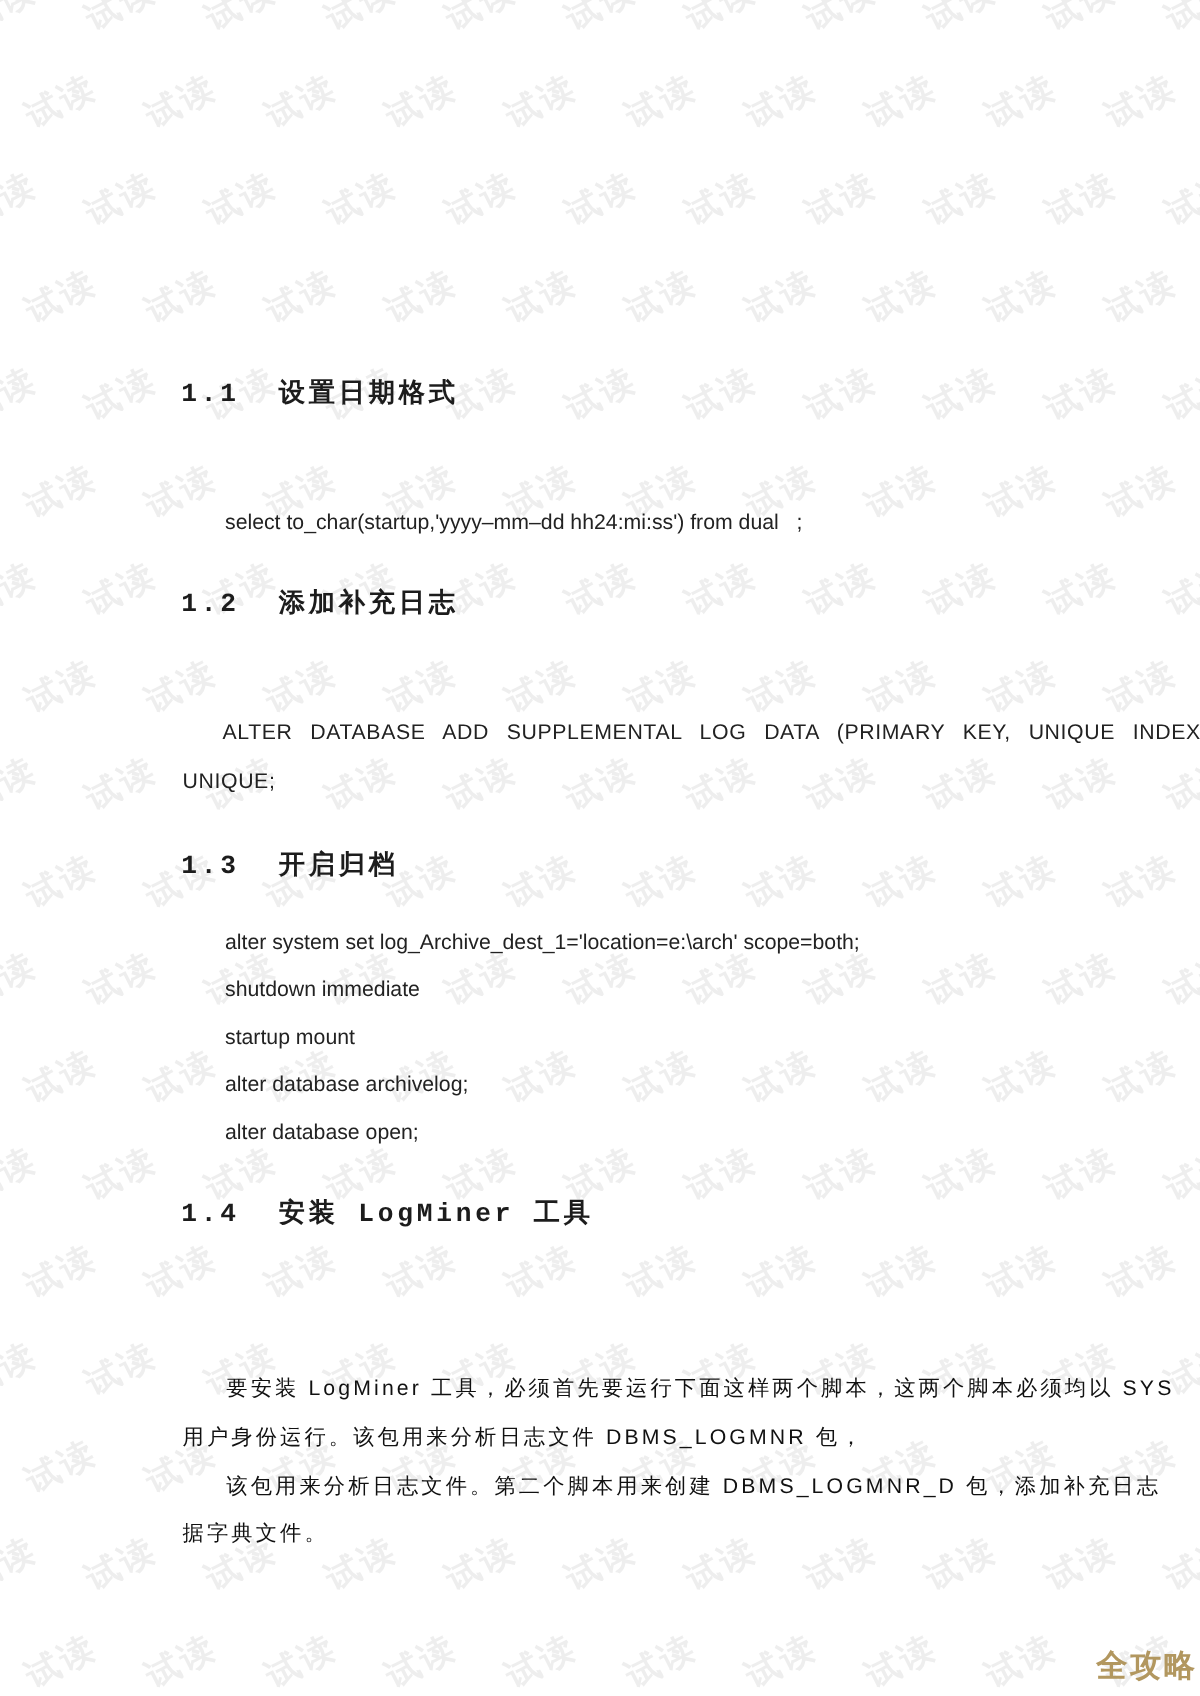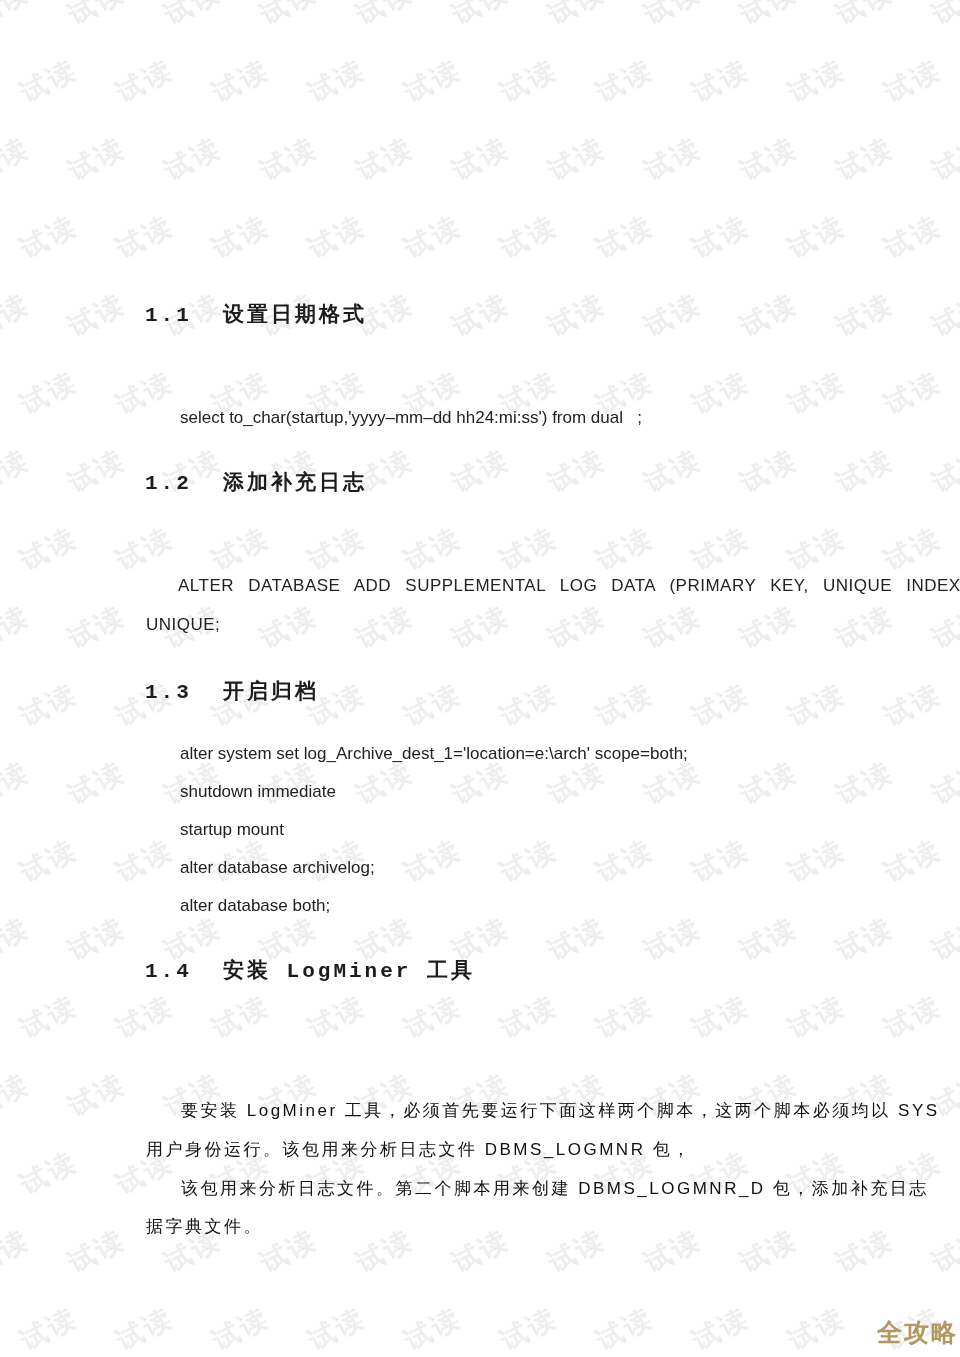--- a/index.html
+++ b/index.html
@@ -247,21 +247,21 @@
 
     <div class="h2" style="top:468px">1.2  添加补充日志</div>
     <div class="sql" style="left:178px; top:576px">ALTER DATABASE ADD SUPPLEMENTAL LOG DATA (PRIMARY KEY, UNIQUE INDEX)</div>
     <div class="sql" style="left:146px; top:615px">UNIQUE;</div>
 
     <div class="h2" style="top:677px">1.3  开启归档</div>
     <div class="code" style="top:744px">alter system set log_Archive_dest_1='location=e:\arch' scope=both;</div>
     <div class="code" style="top:782px">shutdown immediate</div>
     <div class="code" style="top:820px">startup mount</div>
     <div class="code" style="top:858px">alter database archivelog;</div>
-    <div class="code" style="top:896px">alter database both;</div>
+    <div class="code" style="top:896px">alter database open;</div>
 
     <div class="h2" style="top:956px">1.4  安装 LogMiner 工具</div>
     <div class="cn" style="left:181px; top:1099px">要安装 LogMiner 工具，必须首先要运行下面这样两个脚本，这两个脚本必须均以 SYS</div>
     <div class="cn" style="left:146px; top:1138px">用户身份运行。该包用来分析日志文件 DBMS_LOGMNR 包，</div>
     <div class="cn" style="left:181px; top:1177px">该包用来分析日志文件。第二个脚本用来创建 DBMS_LOGMNR_D 包，添加补充日志</div>
     <div class="cn" style="left:146px; top:1215px">据字典文件。</div>
 
     <div class="badge" style="color: rgb(178, 151, 95);">全攻略</div>
   </div>
 </div>

